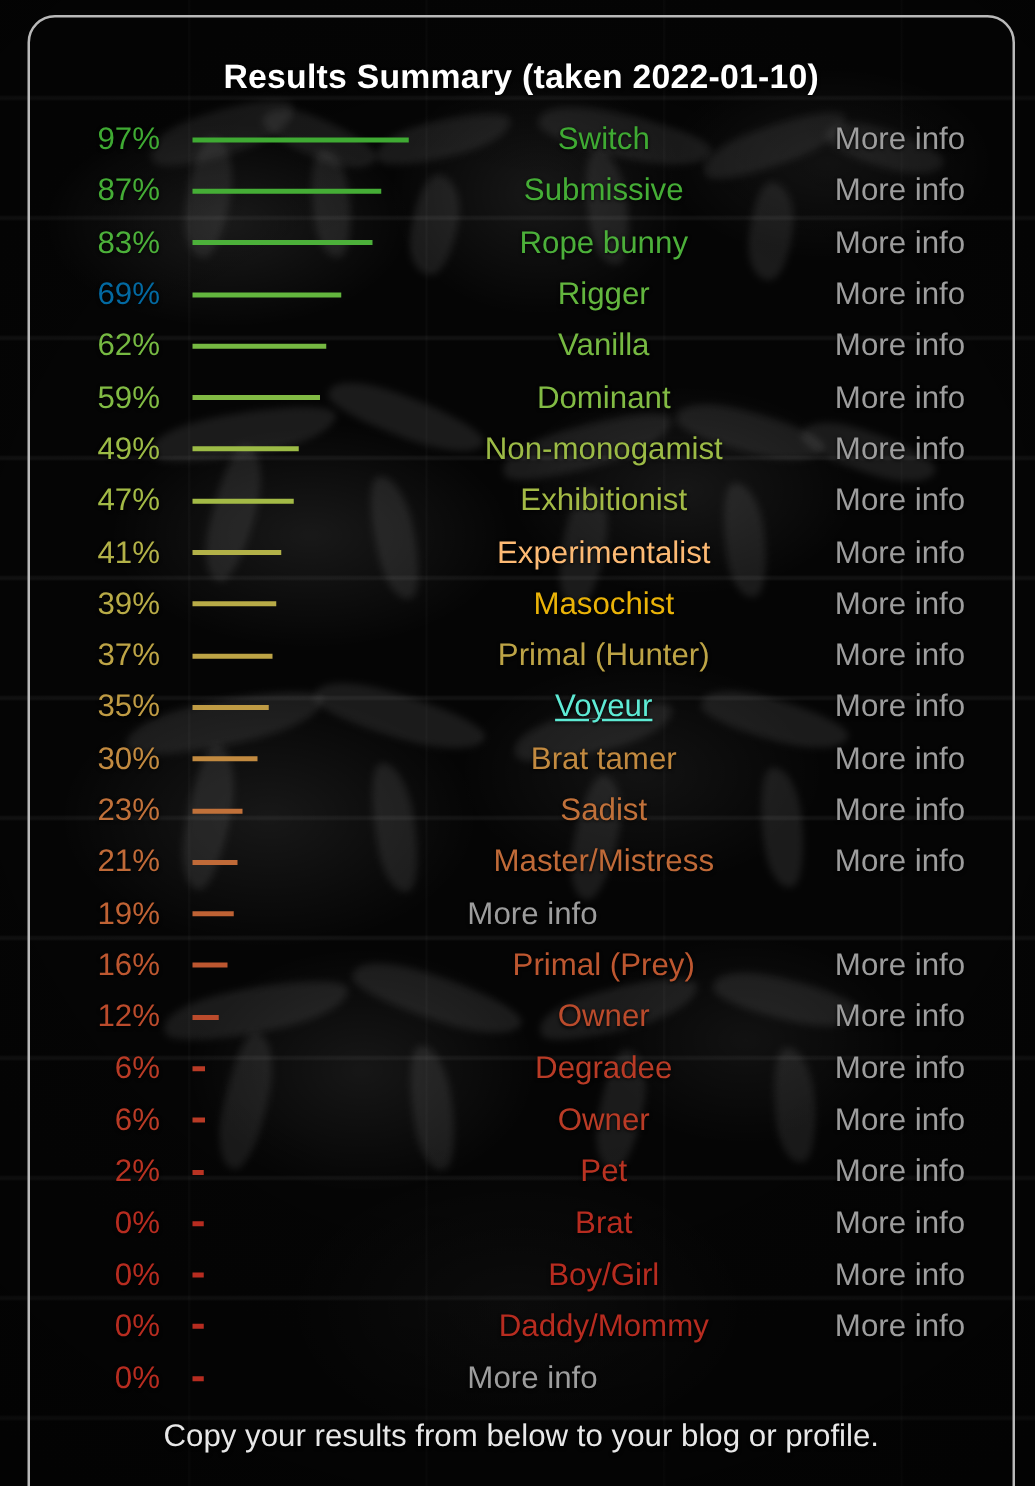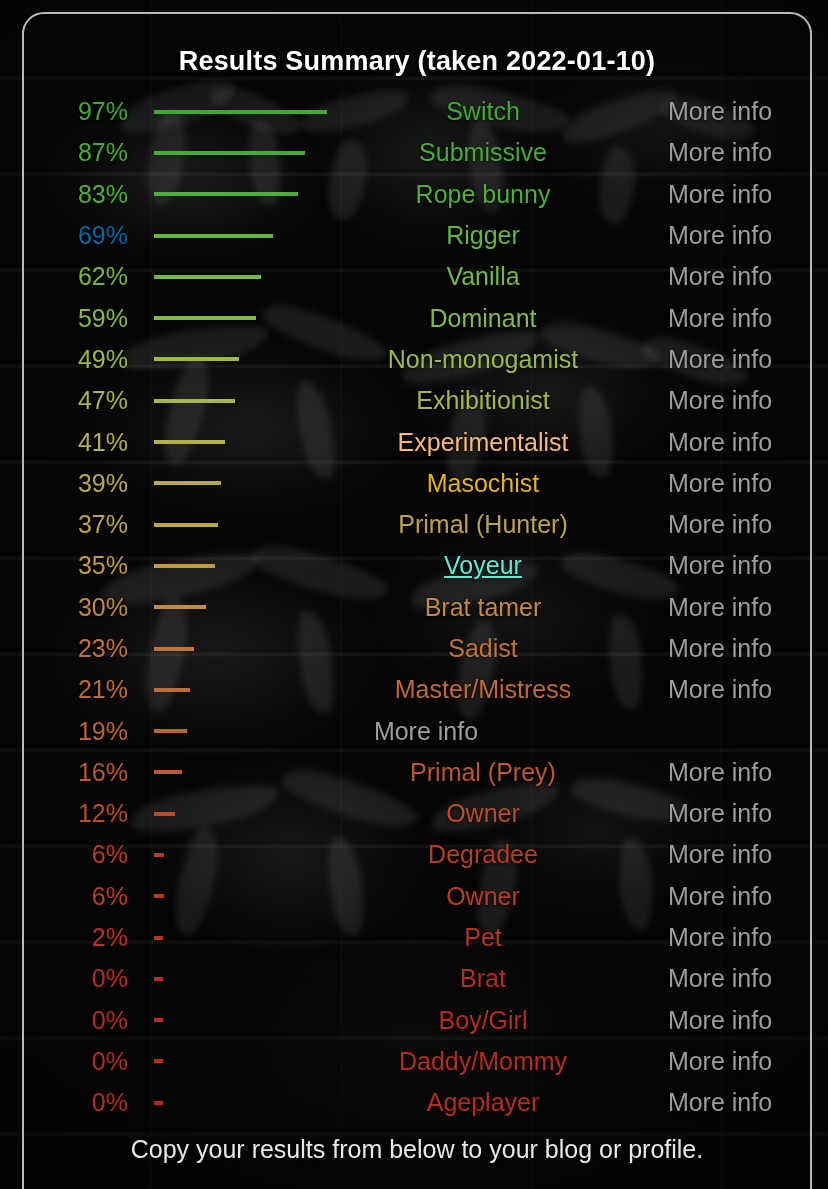--- a/index.html
+++ b/index.html
@@ -387,19 +387,18 @@
           <div class="bar" style="width: 9px; background: rgb(183, 44, 32);"></div>
         </div>
         <div class="label" style="color: rgb(183, 44, 32);">Daddy/Mommy</div>
         <div class="more">More info</div>
       </div>
       <div class="row">
         <div class="pct" style="color: rgb(183, 44, 32);">0%</div>
         <div class="bar-cell">
           <div class="bar" style="width: 9px; background: rgb(183, 44, 32);"></div>
         </div>
-        <div class="label" style="color: rgb(183, 44, 32);">Ageplayer</div>
         <div class="more">More info</div>
       </div>
     </div>
 
   <div class="footer">Copy your results from below to your blog or profile.</div>
 </div>
 
 </body></html>

